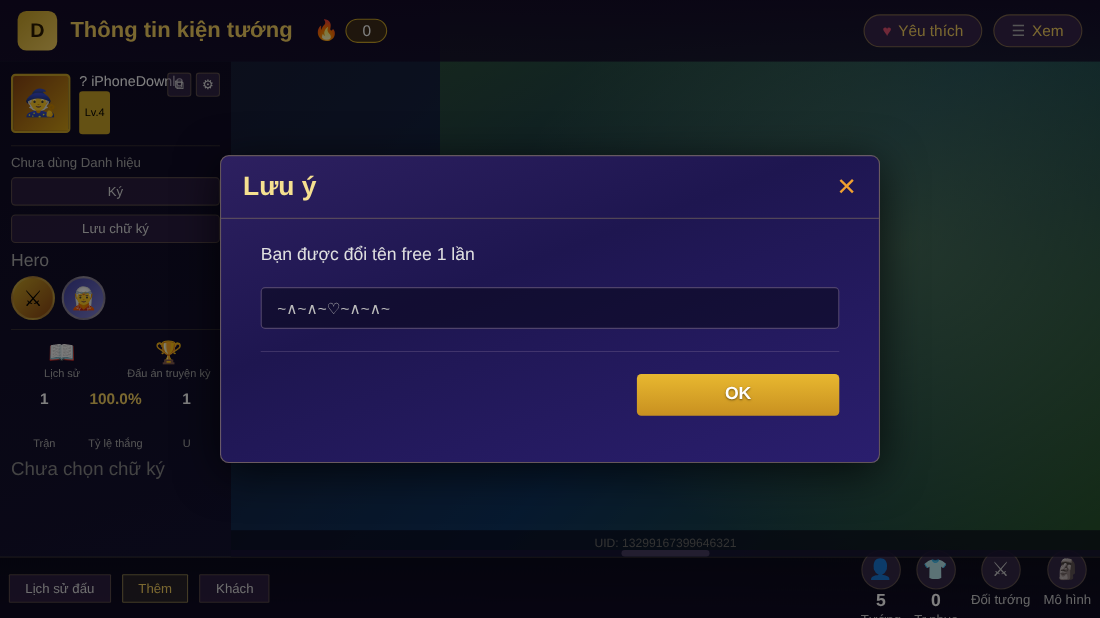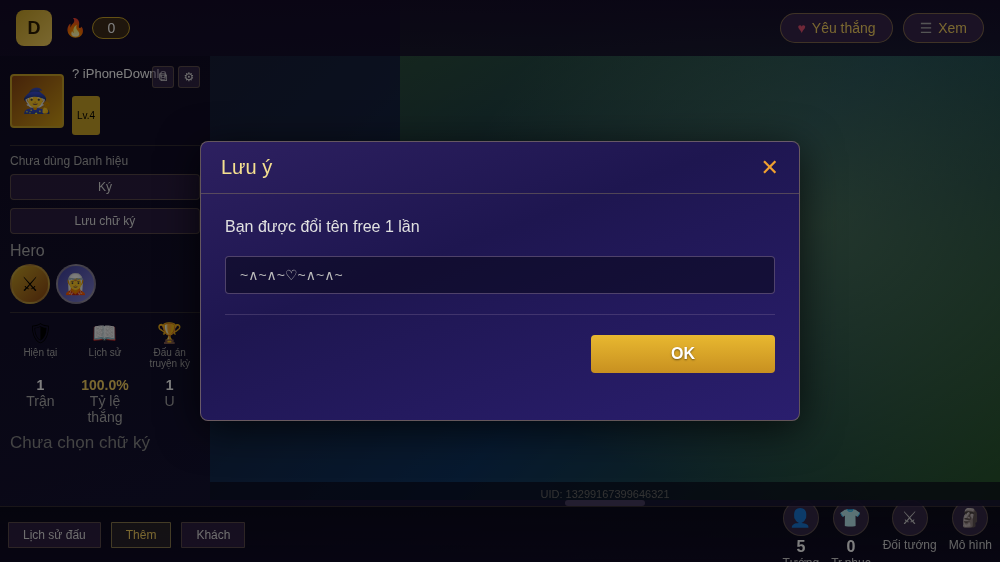--- a/index.html
+++ b/index.html
@@ -140,21 +140,21 @@
       color: #fff;
       font-size: 13px;
     }
 
     .profile-level {
       background: #c8a228;
       color: #000;
       font-size: 10px;
       padding: 14px 5px;
       border-radius: 3px;
-      margin-top: 15px;
+      margin-top: 2px;
       display: inline-block;
     }
 
     .sidebar-icons {
       position: absolute;
       top: 0;
       right: 0;
       display: flex;
       gap: 4px;
     }
@@ -257,21 +257,22 @@
 
     .stat-value {
       color: #fff;
       font-size: 14px;
       font-weight: bold;
       display: block;
     }
 
     .stat-sublabel {
       color: #aaa;
-      font-size: 14px;
+      font-size: 10px;
+      margin-top: 28px;
     }
 
     .stat-value.gold { color: #f5d060; }
 
     .sidebar-text {
       color: #888;
       font-size: 17px;
       margin-bottom: 8px;
     }
 
@@ -382,35 +383,35 @@
     .modal-header {
       display: flex;
       align-items: center;
       justify-content: space-between;
       padding: 14px 20px;
       border-bottom: 1px solid rgba(200,180,100,0.3);
     }
 
     .modal-title {
       color: #f5e090;
-      font-size: 20px;
-      font-weight: normal;
+      font-size: 24px;
+      font-weight: bold;
     }
 
     .modal-close {
       color: #f0a030;
       font-size: 22px;
       cursor: pointer;
       background: none;
       border: none;
       line-height: 1;
     }
 
     .modal-body {
-      padding: 24px 24px 20px;
+      padding: 24px 36px 20px;
     }
 
     .modal-message {
       color: #e0e0e0;
       font-size: 16px;
       margin-bottom: 20px;
     }
 
     .modal-input {
       width: 100%;
@@ -504,26 +505,27 @@
   </style>
 </head>
 <body>
 
 <div class="bg">
   <div class="bg-character"></div>
 </div>
 
 <div class="header">
   <div class="header-logo">D</div>
+  <div class="header-title">Thông tin kiện tướng</div>
   <span class="header-flame-icon">🔥</span>
   <div class="header-count">0</div>
   <div class="header-actions">
     <button class="header-btn">
       <span class="heart-icon">♥</span>
-      <span>Yêu thắng</span>
+      <span>Yêu thích</span>
     </button>
     <button class="header-btn">
       <span class="eye-icon">☰</span>
       <span>Xem</span>
     </button>
   </div>
 </div>
 
 <div class="sidebar">
   <div class="sidebar-profile">
@@ -551,24 +553,20 @@
     <div class="hero-label">Hero</div>
     <div class="hero-avatars">
       <div class="hero-avatar yellow">⚔</div>
       <div class="hero-avatar blue">🧝</div>
     </div>
   </div>
 
   <hr class="sidebar-divider">
 
   <div class="stats-row">
-    <div class="stat-item">
-      <div class="stat-icon">🛡</div>
-      <div class="stat-label">Hiện tại</div>
-    </div>
     <div class="stat-item">
       <div class="stat-icon">📖</div>
       <div class="stat-label">Lịch sử</div>
     </div>
     <div class="stat-item">
       <div class="stat-icon">🏆</div>
       <div class="stat-label">Đấu án truyện kỳ</div>
     </div>
   </div>
 

